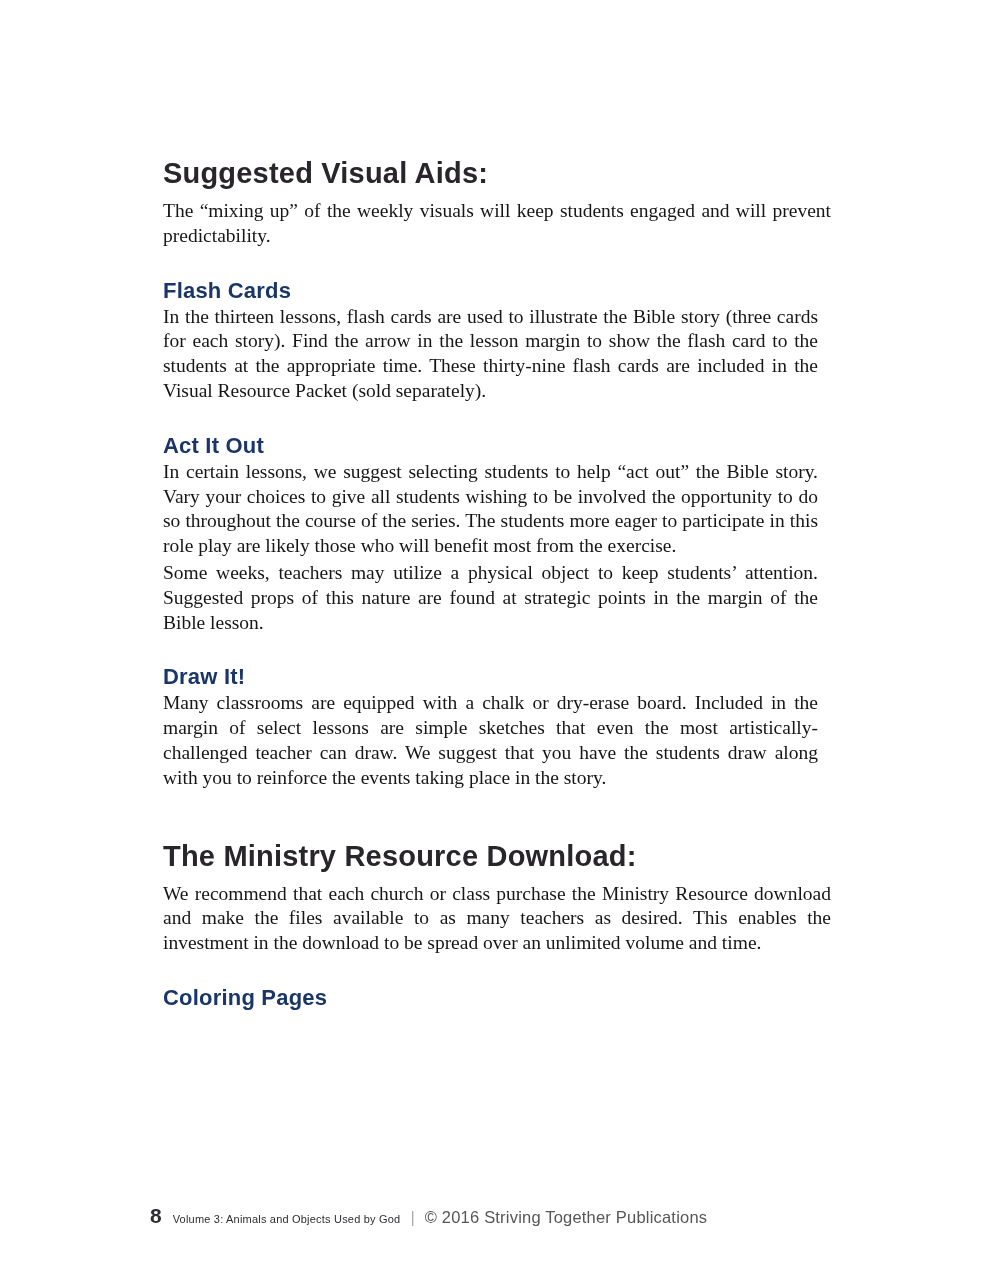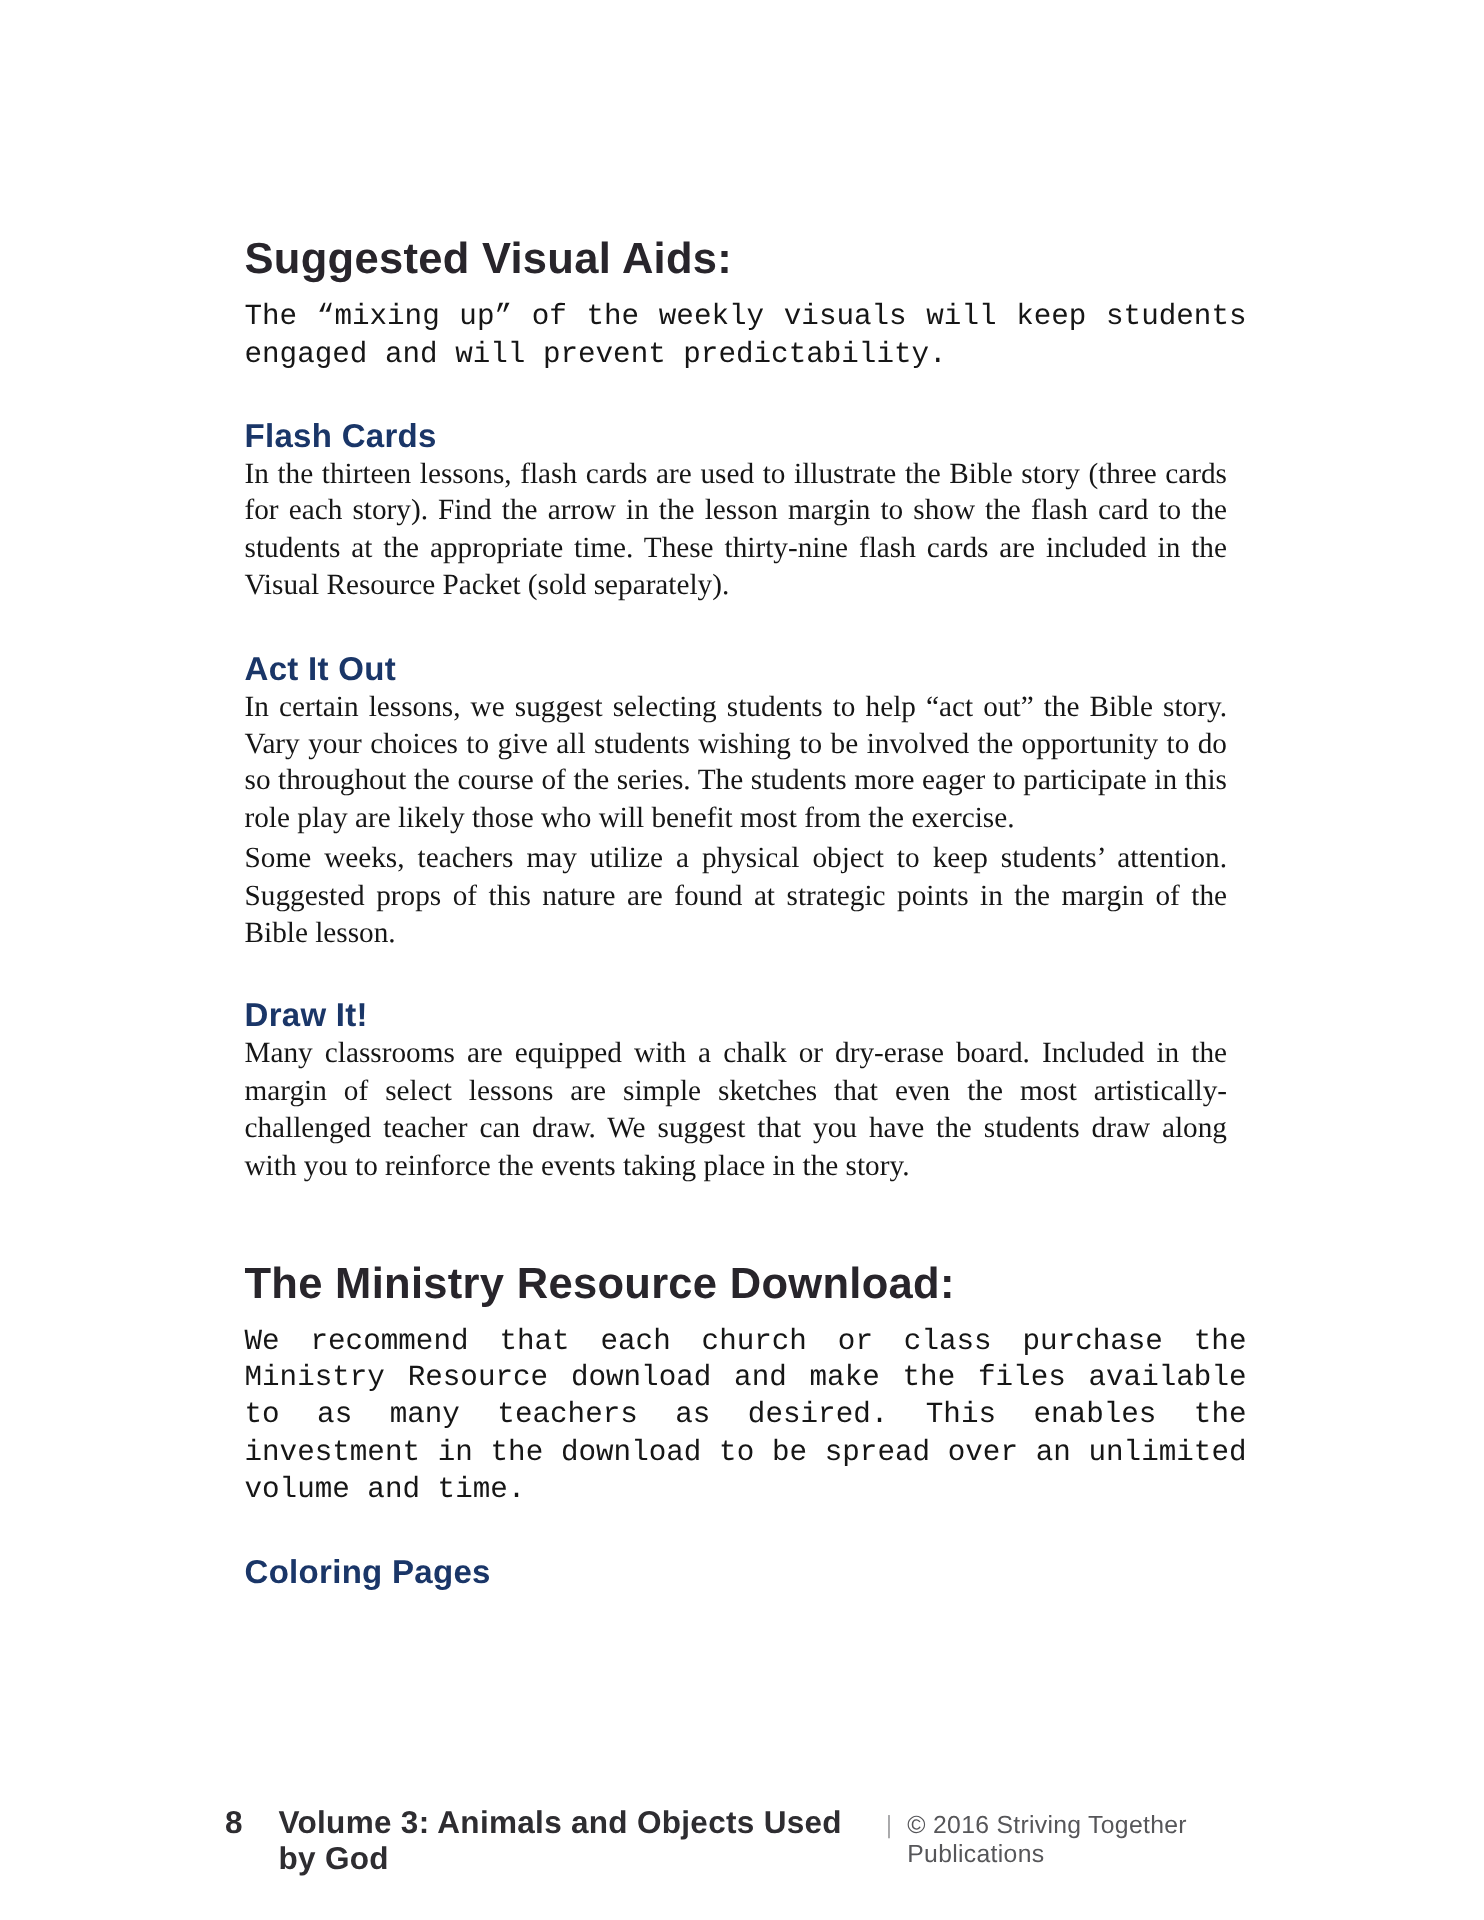--- a/index.html
+++ b/index.html
@@ -26,21 +26,21 @@
     font-weight: 700;
     font-size: 29px;
     line-height: 34px;
     letter-spacing: 0.2px;
     color: #28252b;
   }
   .main-heading.first { margin-top: 156px; }
   .main-heading.second { margin-top: 48px; }
   .intro-para {
     margin: 9px 0 0 0;
-    font-family: Liberation Mono, monospace;
+    font-family: Liberation Serif, serif;
     font-size: 19.5px;
     line-height: 24.8px;
     color: #161616;
     text-align: justify;
   }
   .sub-heading {
     margin: 29px 0 0 0;
     font-family: "Liberation Sans", sans-serif;
     font-weight: 700;
     font-size: 22px;
@@ -62,23 +62,23 @@
     width: 700px;
     display: flex;
     align-items: baseline;
   }
   .footer .page-number {
     font-weight: 700;
     font-size: 21px;
     color: #2e2d31;
   }
   .footer .book-title {
-    margin-left: 24px;
-    font-weight: 700;
-    font-size: 21px;
+    margin-left: 11px;
+    font-weight: 400;
+    font-size: 11px;
     letter-spacing: 0.2px;
     color: #2e2d31;
   }
   .footer .separator {
     margin: 0 10px;
     font-size: 16.5px;
     color: #a9a9ab;
   }
   .footer .copyright {
     font-size: 16.5px;

